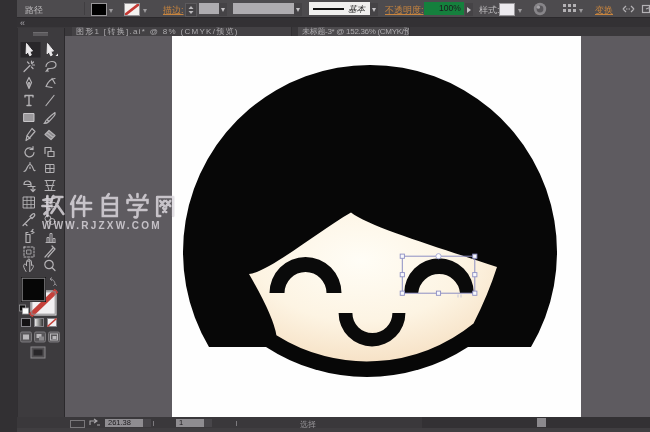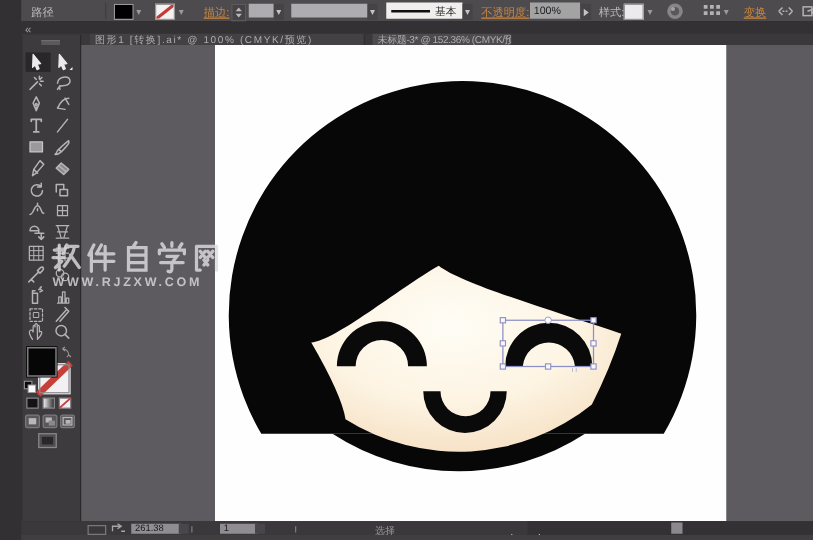--- a/index.html
+++ b/index.html
@@ -47,25 +47,25 @@
           <path d="M5,2 l2.5,3 h-5 Z" fill="#bab8bb"></path>
           <path d="M5,10 l-2.5,-3 h5 Z" fill="#bab8bb"></path>
         </svg>
       </div>
     <div class="combo" style="left:182px;width:20px;"></div>
     <div class="dbtn" style="left:202px;"><span class="td" style="margin-top:5px;border-left-width:2.5px;border-right-width:2.5px;"></span></div>
     <div class="combo" style="left:216px;width:61px;"></div>
     <div class="dbtn" style="left:277px;"><span class="td" style="margin-top:5px;border-left-width:2.5px;border-right-width:2.5px;"></span></div>
     <div class="abs" style="left:292px;top:2px;width:61px;height:13px;background:#f0efee;">
       <div class="abs" style="left:4px;top:6px;width:31px;height:2px;background:#111;"></div>
-      <span class="abs" style="left:39px;top:2px;font-size:8.5px;color:#2a2a2a;">基本</span>
+      <span class="abs" style="left:39px;top:2px;font-size:8.5px;color:#2a2a2a;font-style:italic;">基本</span>
     </div>
     <div class="dbtn" style="left:353px;"><span class="td" style="margin-top:5px;border-left-width:2.5px;border-right-width:2.5px;"></span></div>
     <span class="olink" style="left:368px;">不透明度:</span>
-    <div class="abs" style="left:407px;top:2px;width:40px;height:13px;background:#a3a3a3;color:#1d1b1e;font-size:8.5px;line-height:13px;padding-left:3px;box-sizing:border-box;">100%</div>
+    <div class="abs" style="left:407px;top:2px;width:40px;height:13px;background:#15803d;color:#1d1b1e;font-size:8.5px;line-height:13px;padding-left:15px;box-sizing:border-box;">100%</div>
     <div class="dbtn" style="left:448px;"><span class="tr" style="margin-top:3.5px;"></span></div>
     <span class="lbl" style="left:462px;">样式:</span>
     <div class="sw" style="left:482px;background:#eceaee;"></div>
     <span class="dd" style="left:501px;top:7px;"><span class="td" style="border-left-width:2.5px;border-right-width:2.5px;border-top-color:#9c9a9d;"></span></span>
     <svg class="abs" style="left:516px;top:2px;" width="14" height="14">
         <circle cx="7" cy="7" r="6.2" fill="#878589"></circle>
         <circle cx="7" cy="7" r="3.4" fill="#59575b"></circle>
         <circle cx="5.4" cy="5.2" r="1.6" fill="#a5a3a7"></circle>
       </svg>
     <svg class="abs" style="left:545px;top:3px;" width="15" height="12">
@@ -91,21 +91,21 @@
           <rect x="1.5" y="2.5" width="7" height="7"></rect>
           <path d="M5,6 l8,-3 M13,3 l-2,6 l-3,-3"></path>
         </g>
     </svg>
     <span class="dd" style="left:643px;top:7px;"><span class="td" style="border-left-width:2.5px;border-right-width:2.5px;border-top-color:#9c9a9d;"></span></span>
   </div>
   <div id="strip" class="abs">
     <span style="position:absolute;left:3px;top:0px;font-size:9px;color:#a8a6ab;">«</span>
   </div>
   <div id="tabs" class="abs">
-    <div class="tab" style="left:55px;width:211px;background:#434144;border-right:1px solid #312f32;overflow:hidden;letter-spacing:1.3px;">图形1 [转换].ai* @ 100% (CMYK/预览)</div>
+    <div class="tab" style="left:55px;width:211px;background:#434144;border-right:1px solid #312f32;overflow:hidden;letter-spacing:1.3px;">图形1 [转换].ai* @ 8% (CMYK/预览)</div>
     <span class="abs" style="left:266px;top:28px;font-size:8px;color:#969499;">×</span>
     <div class="tab" style="left:281px;width:103px;background:#4d4b4e;border-right:1px solid #312f32;overflow:hidden;font-size:8px;letter-spacing:-0.3px;">未标题-3* @ 152.36% (CMYK/预览)</div>
     <span class="abs" style="left:374px;top:28px;font-size:8px;color:#a2a0a5;">×</span>
   </div>
   <div id="toolbar" class="abs">
       <div class="abs" style="left:0;top:0;width:1px;height:389px;background:#312f32;"></div>
     <div class="abs" style="left:16px;top:4px;width:15px;height:3px;background:#5b595c;border-top:1px solid #6e6c6f;"></div>
     <svg class="abs" style="left:0;top:10px;" width="47" height="379" id="toolsvg">
         <g stroke="#b4b2b5" fill="none" stroke-width="1.2" stroke-linecap="round" stroke-linejoin="round">
 </g>

